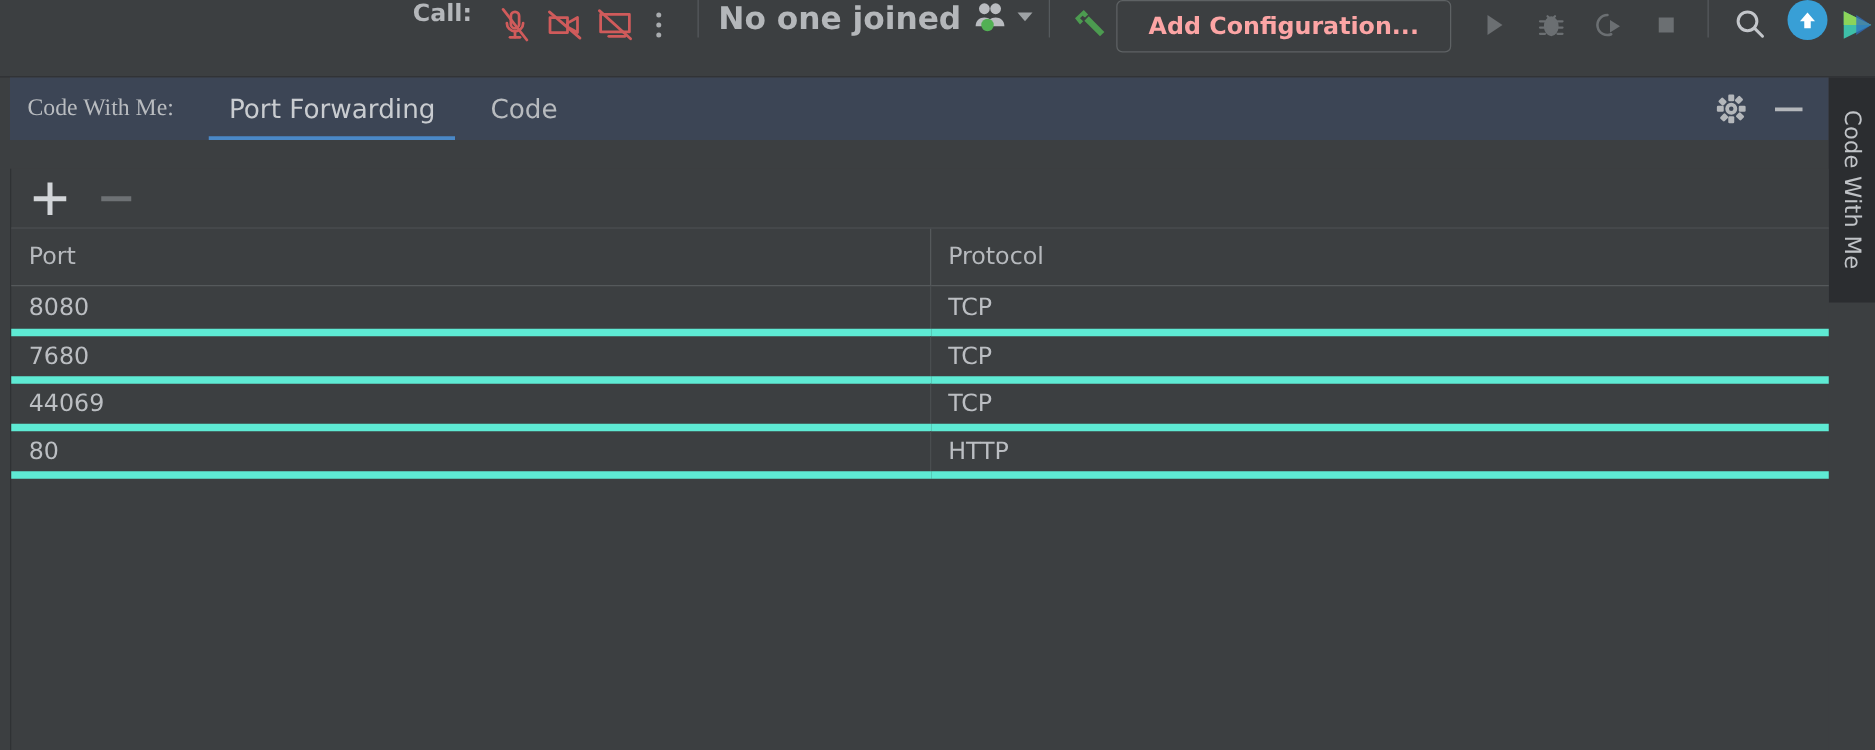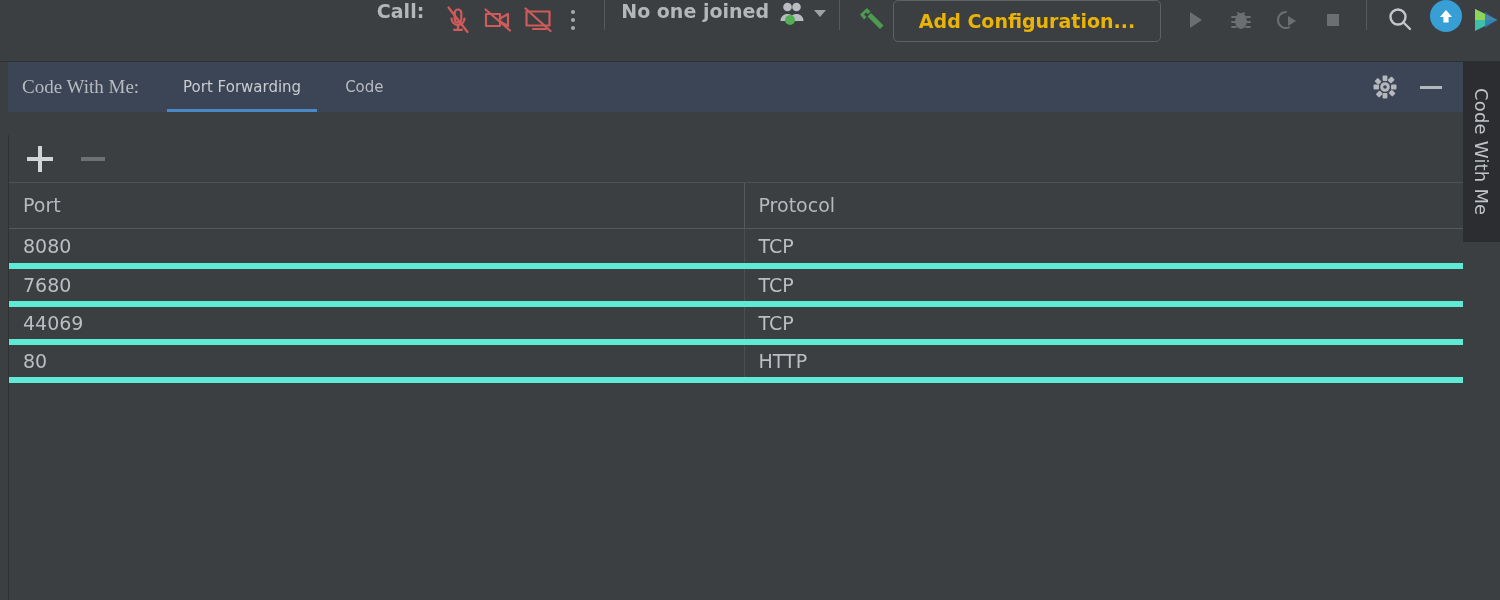--- a/index.html
+++ b/index.html
@@ -67,21 +67,21 @@
   .tb-sep {
     width: 1px;
     height: 30px;
     background: #555a5d;
     margin: 0 16px;
     flex: 0 0 auto;
   }
   .tb-sep.thin { margin: 0 13px; }
 
   .joined-label {
-    font-size: 19px;
+    font-size: 25px;
     color: #b4b7ba;
     white-space: nowrap;
     margin-right: 10px;
   }
   .people-btn {
     display: flex;
     align-items: center;
     gap: 5px;
     flex: 0 0 auto;
   }
@@ -91,21 +91,21 @@
     border-right: 6px solid transparent;
     border-top: 7px solid #9ea2a5;
   }
 
   .add-config {
     height: 40px;
     min-width: 230px;
     border: 1px solid #5e6264;
     border-radius: 5px;
     background: transparent;
-    color: #eab308;
+    color: #fca5a5;
     font-size: 19px;
     font-family: inherit;
     padding: 0 18px;
     display: flex;
     align-items: center;
     justify-content: center;
     white-space: nowrap;
     flex: 0 0 auto;
   }
 
@@ -143,21 +143,21 @@
     padding: 0 22px 0 14px;
     font-size: 19px;
     color: #b8bbbf;
     white-space: nowrap;
     font-family: Liberation Serif, serif;
   }
   .tw-tab {
     display: flex;
     align-items: center;
     padding: 4px 22px;
-    font-size: 15px;
+    font-size: 21px;
     color: #b8bbbf;
     white-space: nowrap;
     position: relative;
   }
   .tw-tab.active { color: #c9ccd0; }
   .tw-tab.active::after {
     content: "";
     position: absolute;
     left: 6px; right: 6px; bottom: 0;
     height: 3px;

